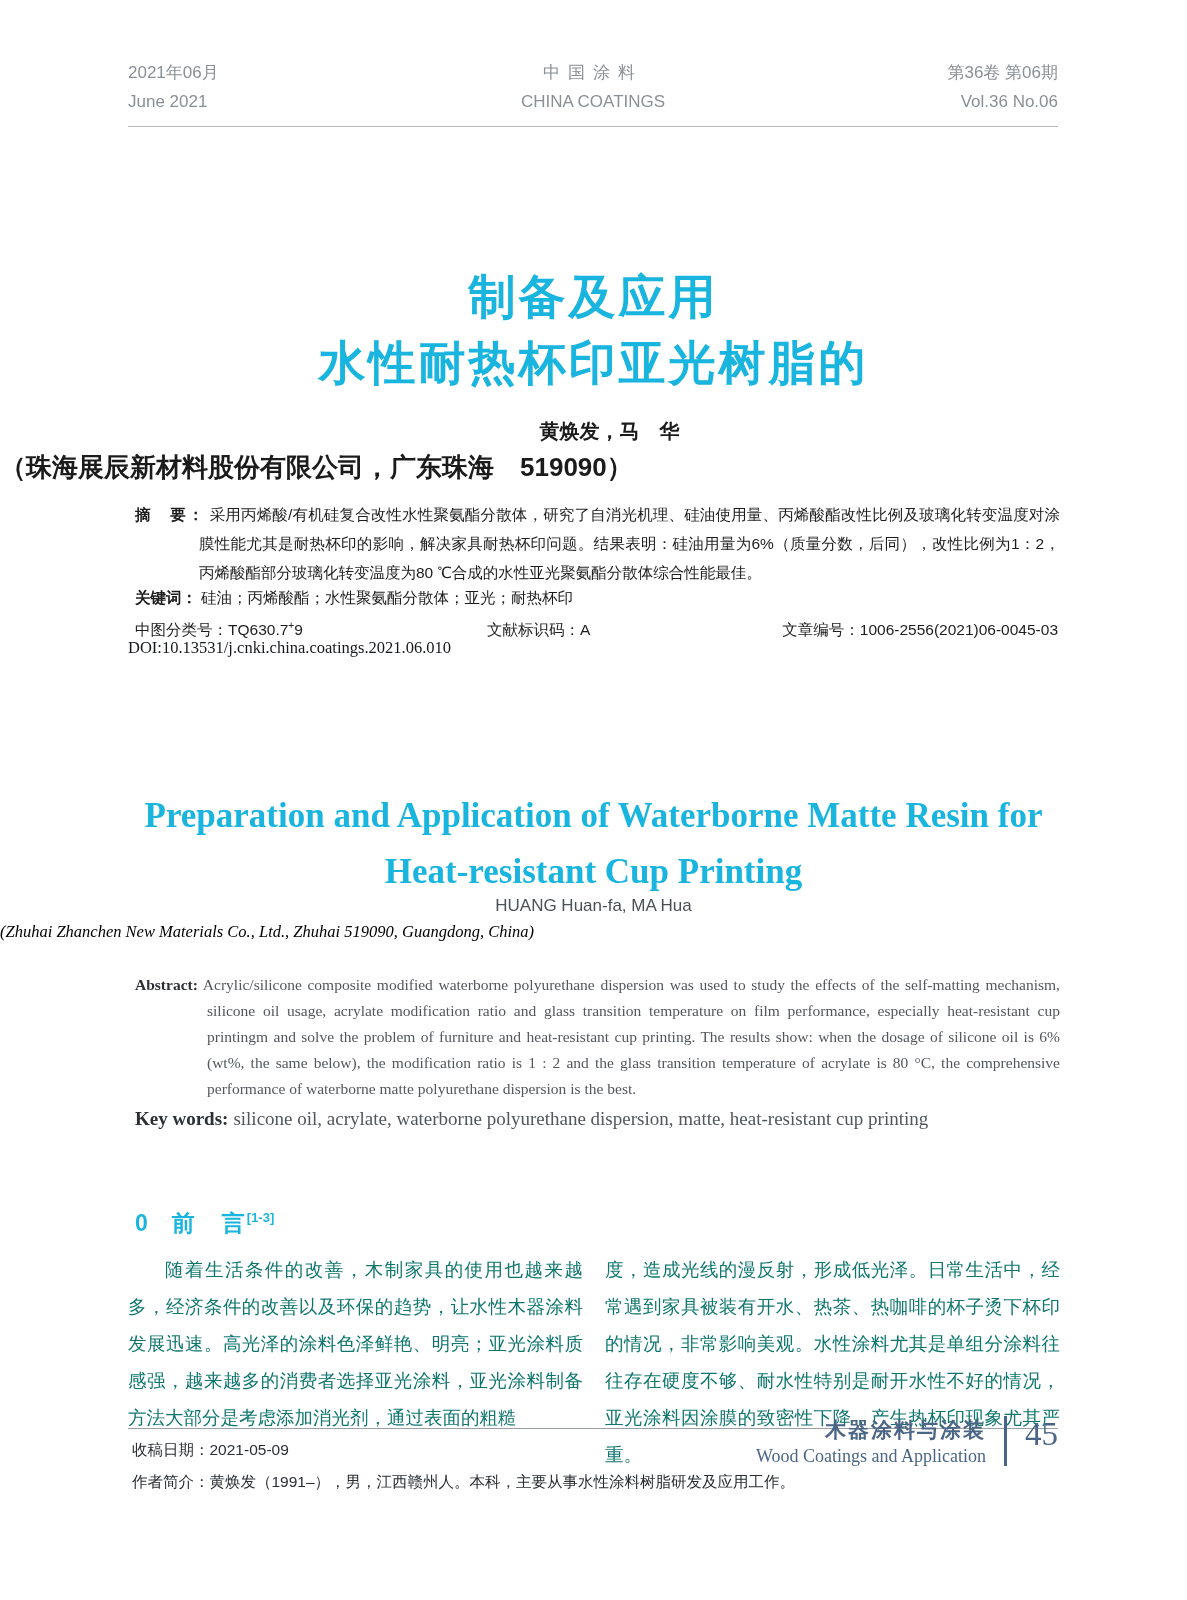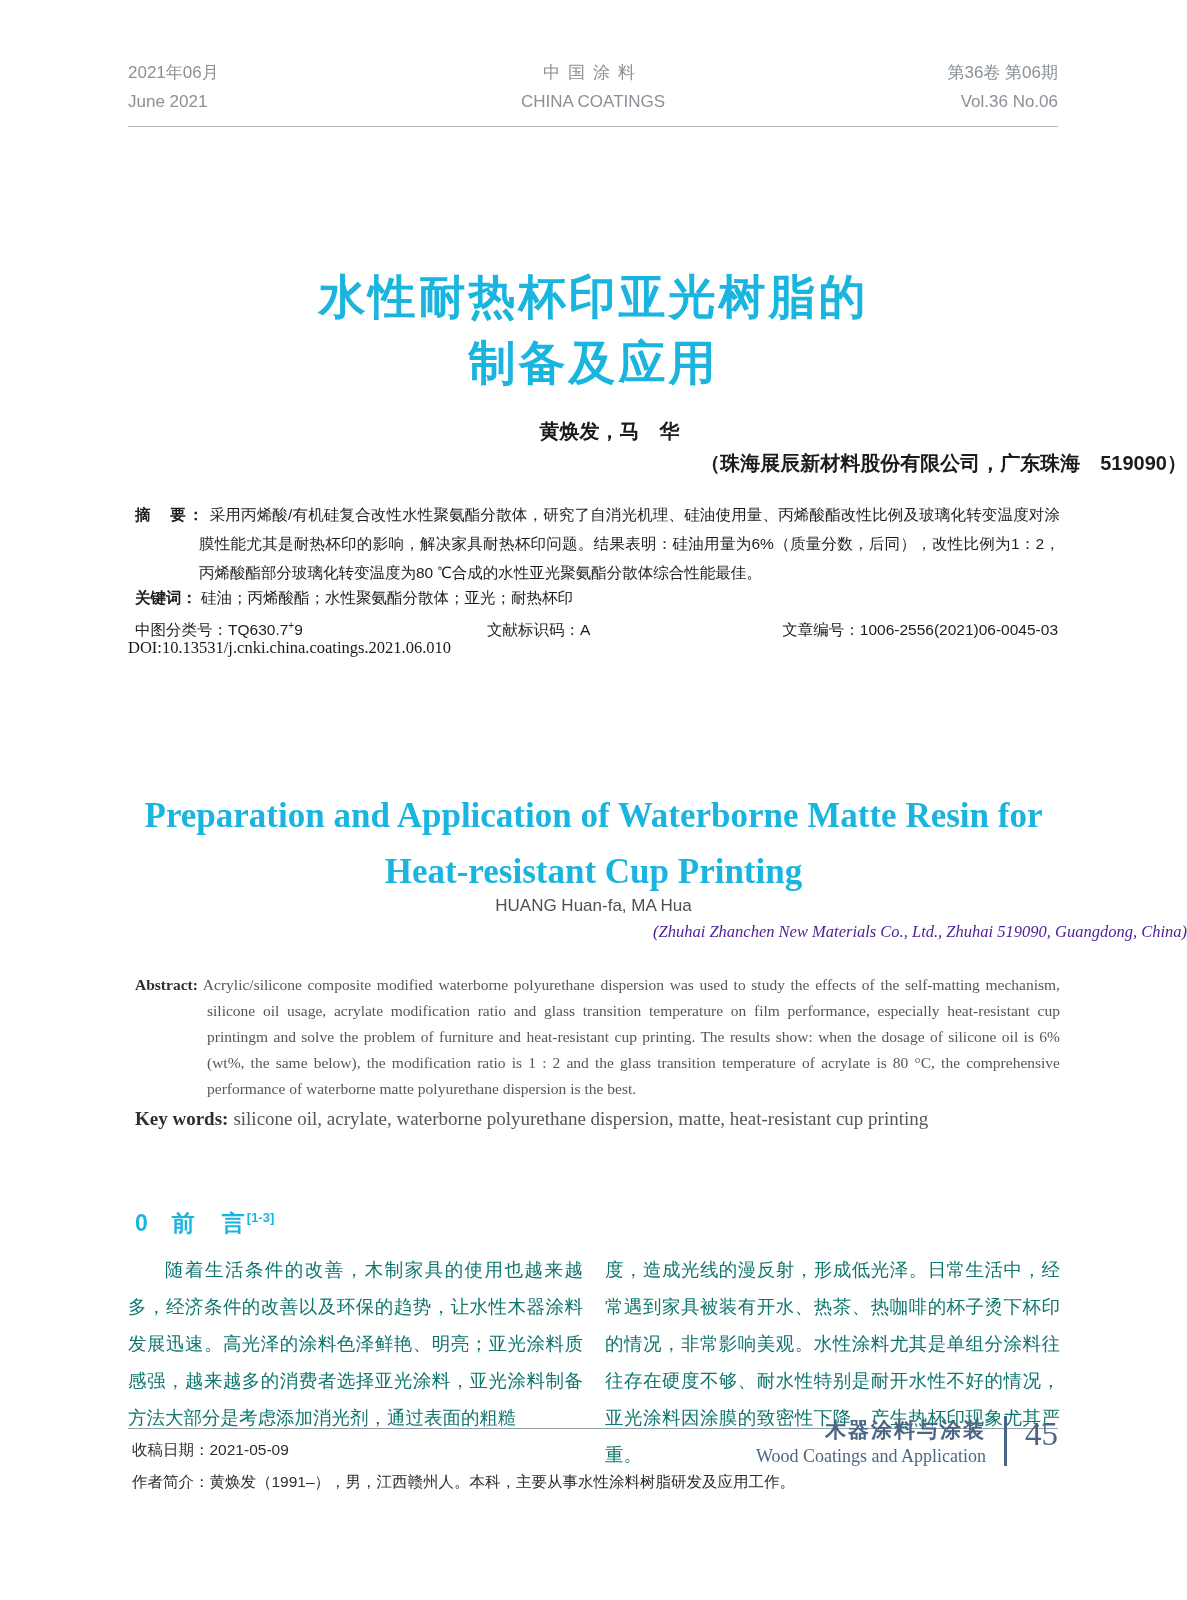--- a/index.html
+++ b/index.html
@@ -25,21 +25,21 @@
     position:absolute; top:252px; left:0; width:100%;
     text-align:center; color:var(--accent); font-weight:bold;
     font-size:47px; line-height:66px; letter-spacing:3px;
   }
   .authors-cn {
     position:absolute; top:406px; left:16px; width:100%;
     text-align:center; font-weight:bold; font-size:20px; color:#1b1b1b;
   }
   .affil-cn {
     position:absolute; top:438px; left:0; width:100%;
-    text-align:right; font-weight:bold; font-size:20px; color:#1b1b1b;
+    text-align:left; font-weight:bold; font-size:26px; color:#1b1b1b;
   }
   
   .abstract-cn {
     position:absolute; top:488px; left:135px; width:925px;
     font-size:15.5px; line-height:29px; text-align:justify; color:#1d1d1d;
     padding-left:64px; text-indent:-64px;
   }
   .abstract-cn .lbl { font-weight:bold; letter-spacing:2px; margin-right:4px; }
   .keywords-cn {
     position:absolute; top:576px; left:135px; width:925px;
@@ -63,22 +63,22 @@
     position:absolute; top:776px; left:0; width:100%;
     text-align:center; font-family:"Liberation Serif", serif; font-weight:bold;
     font-size:35px; line-height:56px; color:var(--accent);
   }
   .authors-en {
     position:absolute; top:884px; left:0; width:100%;
     text-align:center; font-size:17px; color:#4c5156;
   }
   .affil-en {
     position:absolute; top:910px; left:0; width:100%;
-    text-align:right; font-family:"Liberation Serif", serif; font-style:italic;
-    font-size:16.5px; color:#4c1d95;
+    text-align:left; font-family:"Liberation Serif", serif; font-style:italic;
+    font-size:16.5px; color:#000000;
   }
   .abstract-en {
     position:absolute; top:960px; left:135px; width:925px;
     font-family:"Liberation Serif", serif; font-size:15.5px; line-height:26px;
     text-align:justify; color:#53575b;
     padding-left:72px; text-indent:-72px;
   }
   .abstract-en .lbl { font-weight:bold; color:#2c3034; margin-right:5px; }
   .keywords-en {
     position:absolute; top:1096px; left:135px; width:925px;
@@ -130,22 +130,22 @@
       <span class="header-right">第36卷 第06期</span>
     </div>
     <div class="header-row">
       <span class="header-left">June 2021</span>
       <span class="header-center">CHINA COATINGS</span>
       <span class="header-right">Vol.36  No.06</span>
     </div>
   </div>
 
   <div class="title-cn">
+    <div>制备及应用</div>
     <div>水性耐热杯印亚光树脂的</div>
-    <div>制备及应用</div>
   </div>
 
   <div class="authors-cn">黄焕发，马　华</div>
   <div class="affil-cn">（珠海展辰新材料股份有限公司，广东珠海　519090）</div>
 
   <div class="abstract-cn">
     <span class="lbl">摘　要：</span><span>采用丙烯酸/有机硅复合改性水性聚氨酯分散体，研究了自消光机理、硅油使用量、丙烯酸酯改性比例及玻璃化转变温度对涂膜性能尤其是耐热杯印的影响，解决家具耐热杯印问题。结果表明：硅油用量为6%（质量分数，后同），改性比例为1：2，丙烯酸酯部分玻璃化转变温度为80 ℃合成的水性亚光聚氨酯分散体综合性能最佳。</span>
   </div>
 
   <div class="keywords-cn">

